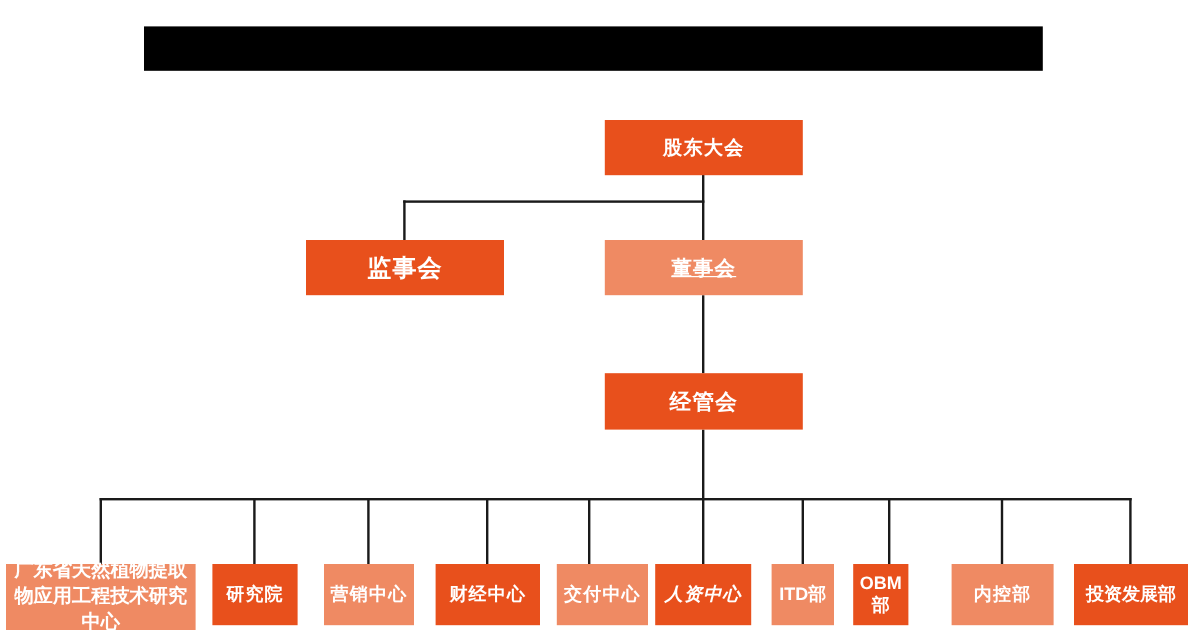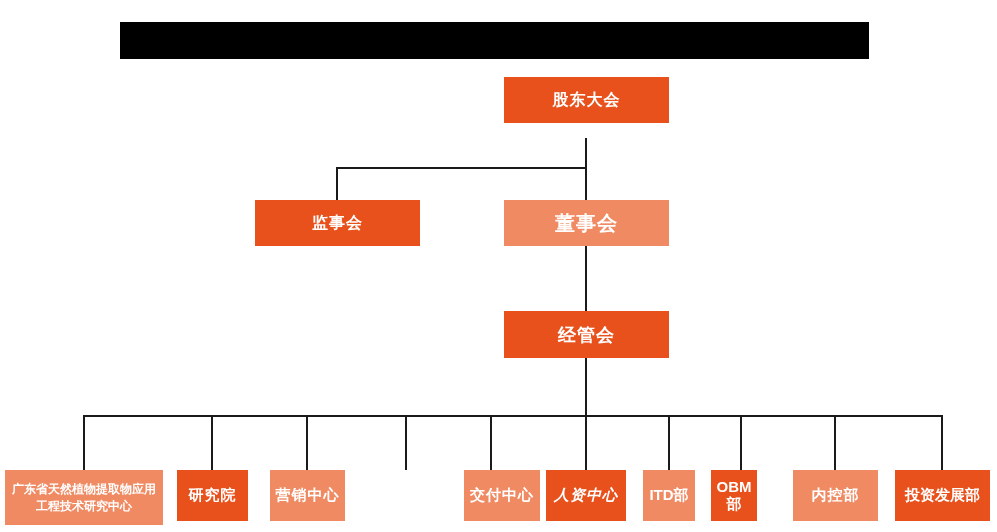--- a/index.html
+++ b/index.html
@@ -39,27 +39,27 @@
     box-sizing: border-box;
     letter-spacing: 1px;
   }
   .node.primary   { background: var(--color-primary); }
   .node.secondary { background: var(--color-secondary); }
   .line {
     position: absolute;
     background: var(--color-connector);
   }
   
-  #node-shareholders { left: 504px; top: 77px;  width: 165px; height: 46px; font-size: 16px; }
-  #node-supervisory  { left: 255px; top: 200px; width: 165px; height: 46px; font-size: 16px; }
-  #node-directors    { left: 504px; top: 200px; width: 165px; height: 46px; font-size: 20px; }
+  #node-shareholders { left: 504px; top: 100px;  width: 165px; height: 46px; font-size: 16px; }
+  #node-supervisory  { left: 255px; top: 200px; width: 165px; height: 46px; font-size: 20px; }
+  #node-directors    { left: 504px; top: 200px; width: 165px; height: 46px; font-size: 17px; text-decoration: underline; }
   #node-management   { left: 504px; top: 311px; width: 165px; height: 47px; font-size: 18px; }
   
   .dept { top: 470px; height: 51px; font-size: 15px; }
-  #dept-0 { left: 5px;   width: 158px; height: 55px; font-size: 12px; line-height: 1.35; letter-spacing: 0; padding: 2px 4px; }
+  #dept-0 { left: 5px;   width: 158px; height: 55px; font-size: 16px; line-height: 1.35; letter-spacing: 0; padding: 2px 4px; }
   #dept-1 { left: 177px; width: 71px; }
   #dept-2 { left: 270px; width: 75px; }
   #dept-3 { left: 363px; width: 87px; }
   #dept-4 { left: 464px; width: 76px; }
   #dept-5 { left: 546px; width: 80px; font-style: italic; }
   #dept-6 { left: 643px; width: 52px; letter-spacing: 0; }
   #dept-7 { left: 711px; width: 46px; letter-spacing: 0; }
   #dept-8 { left: 793px; width: 85px; }
   #dept-9 { left: 895px; width: 95px; letter-spacing: 0; }
 </style>
@@ -93,20 +93,21 @@
   <div id="node-directors" class="node secondary">董事会</div>
 
   <div id="node-management" class="node primary">经管会</div>
 
   <div id="dept-0" class="node dept secondary">广东省天然植物提取物应用工程技术研究中心</div>
 
   <div id="dept-1" class="node dept primary">研究院</div>
 
   <div id="dept-2" class="node dept secondary">营销中心</div>
 
+  <div id="dept-3" class="node dept primary">财经中心</div>
 
   <div id="dept-4" class="node dept secondary">交付中心</div>
 
   <div id="dept-5" class="node dept primary">人资中心</div>
 
   <div id="dept-6" class="node dept secondary">ITD部</div>
 
   <div id="dept-7" class="node dept primary">OBM部</div>
 
   <div id="dept-8" class="node dept secondary">内控部</div>

